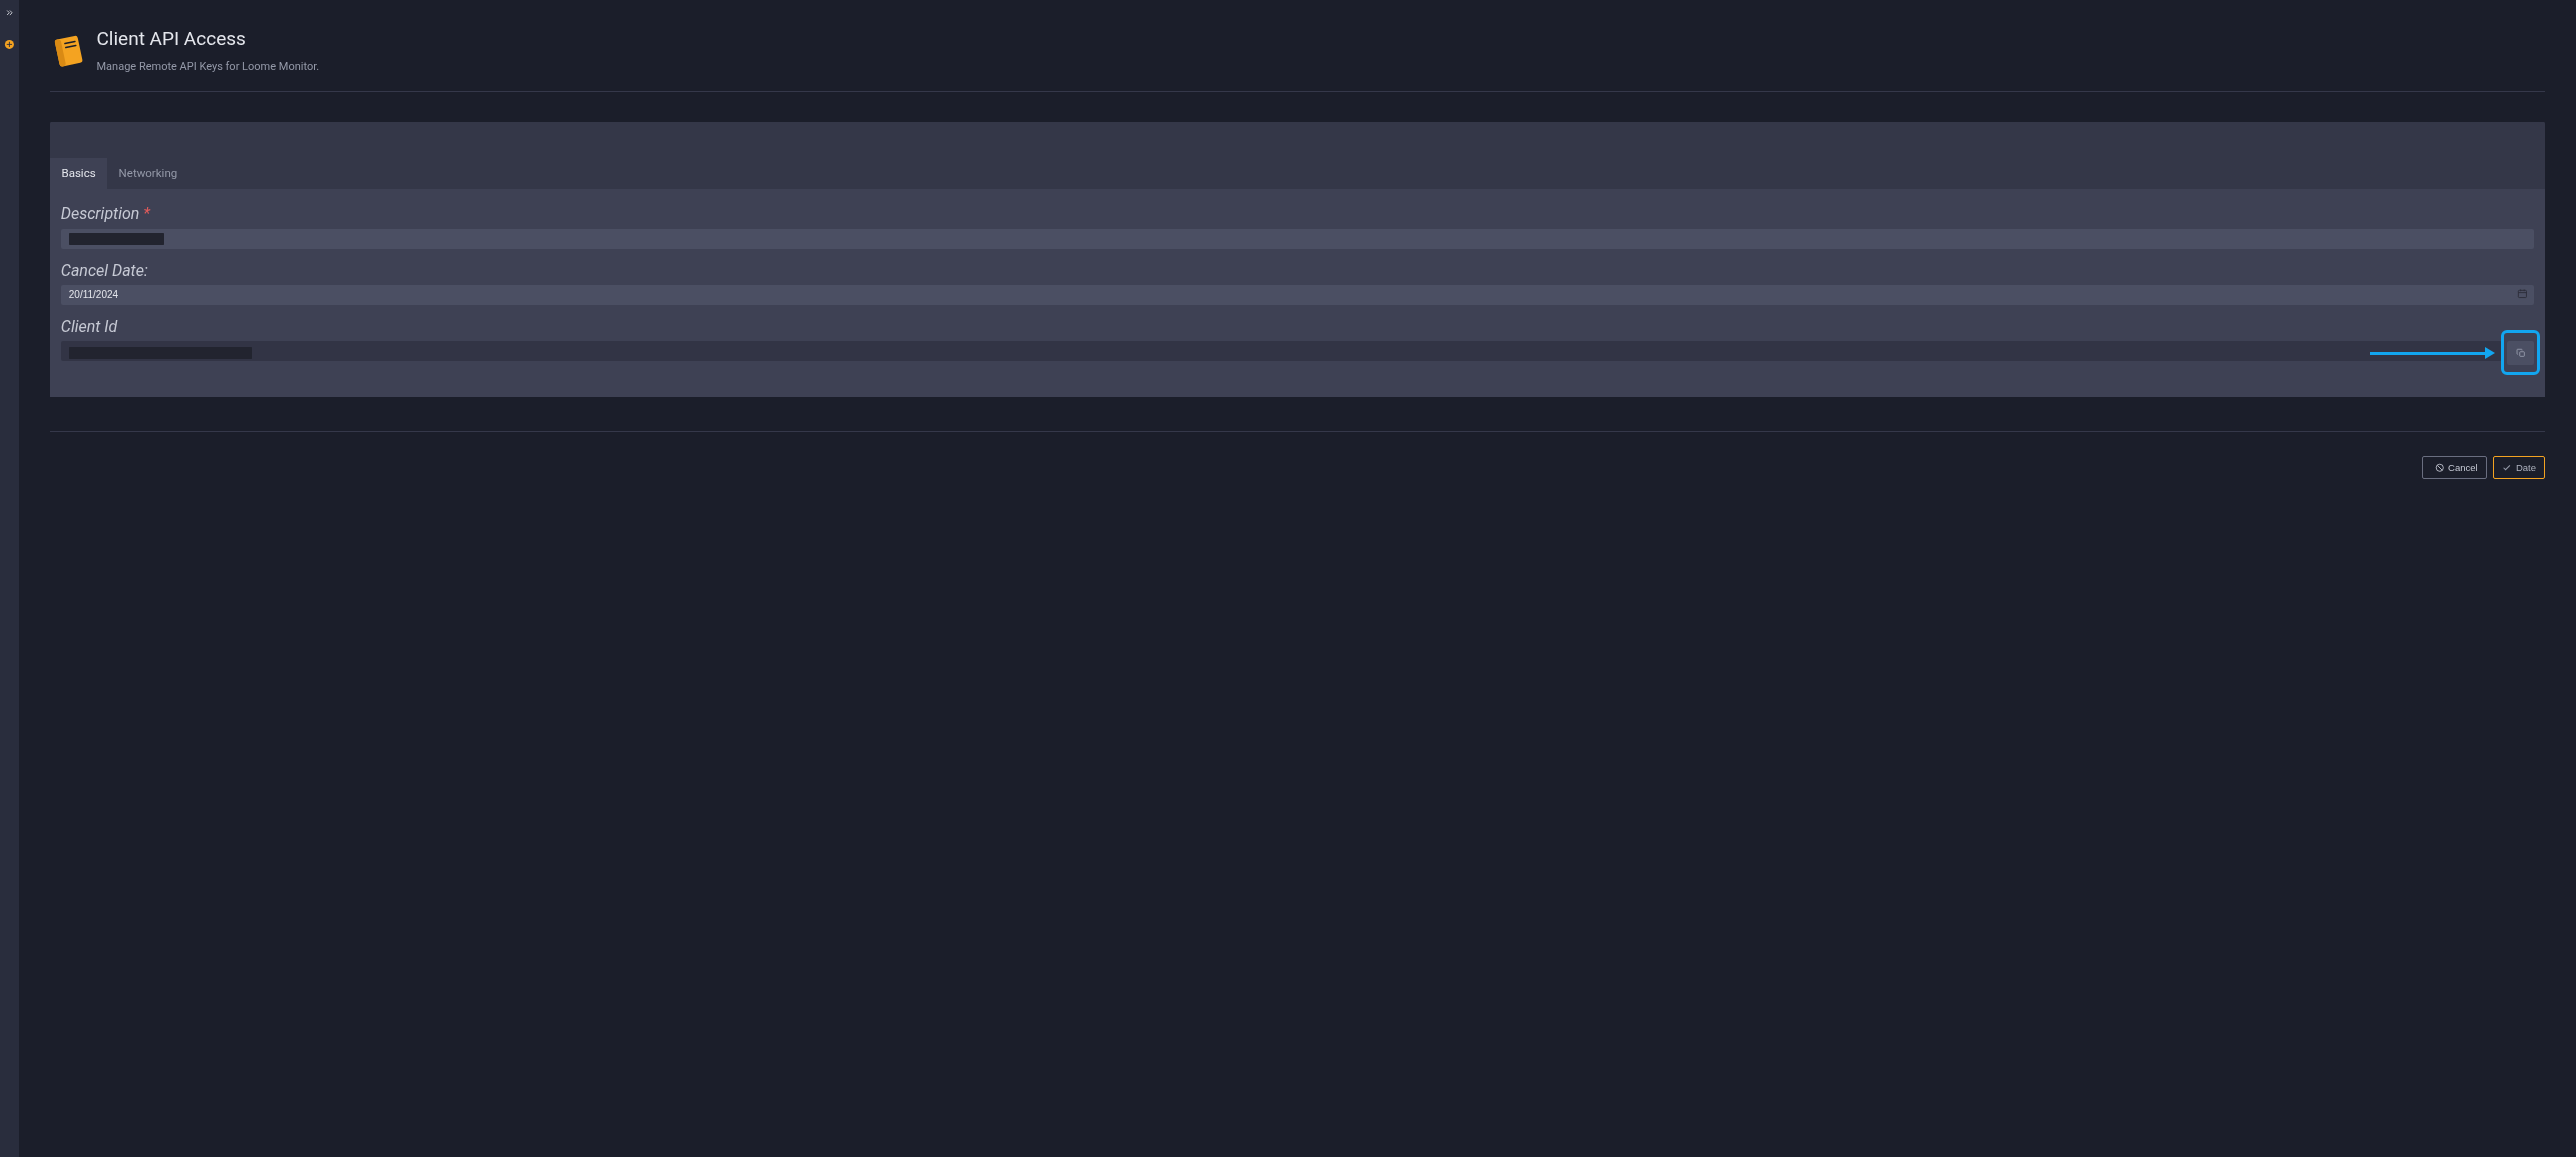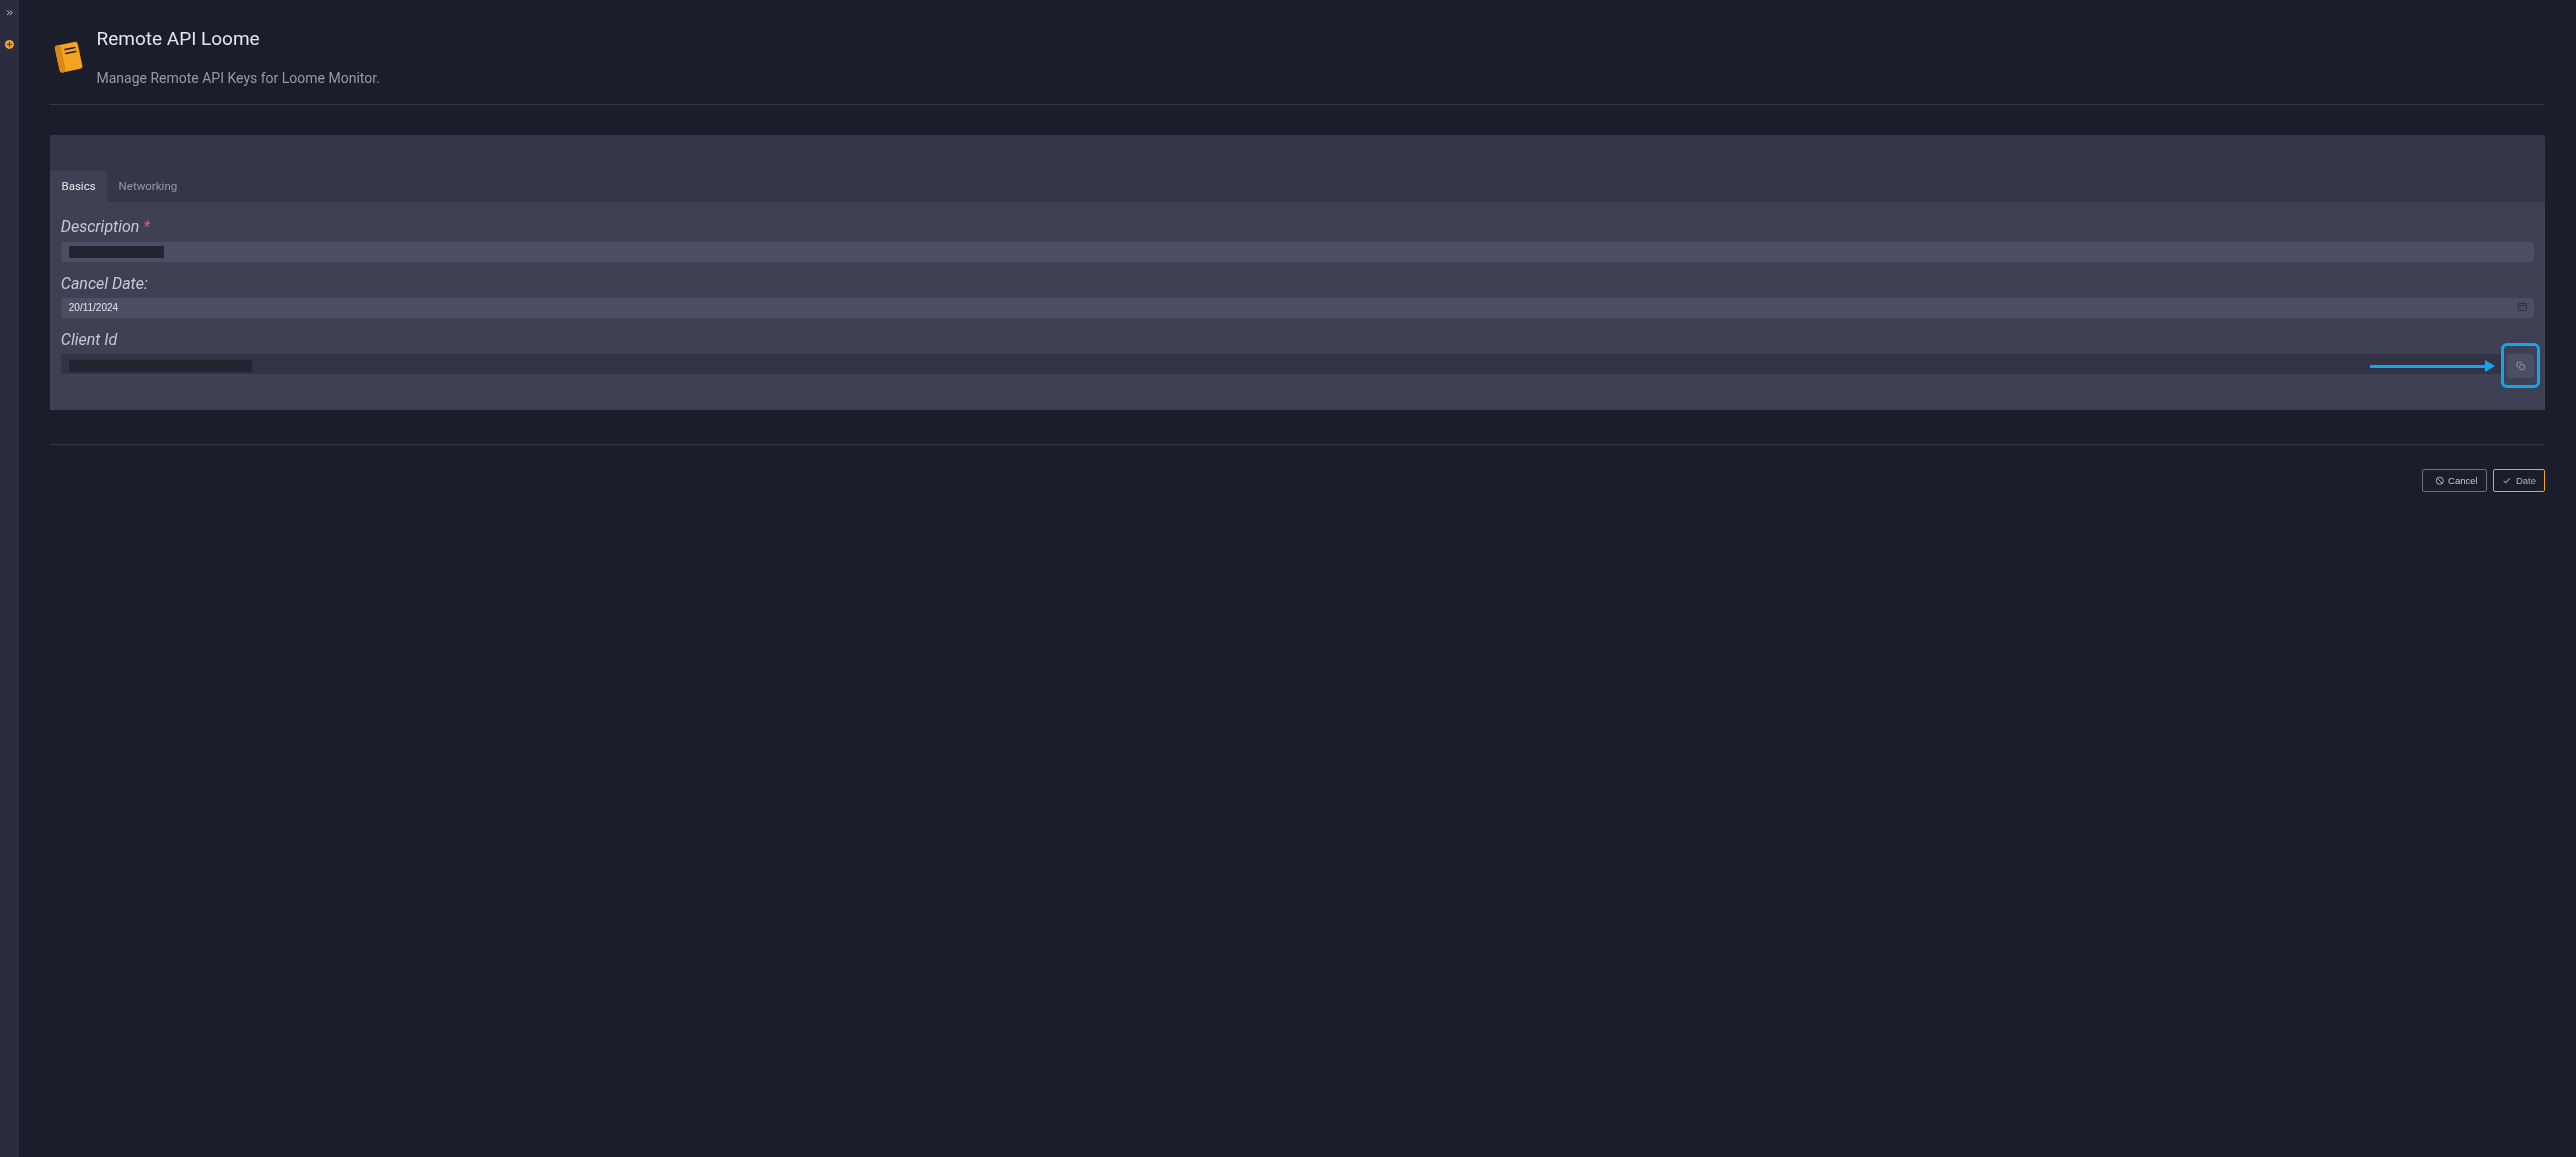--- a/index.html
+++ b/index.html
@@ -48,23 +48,23 @@
       width: 37px;
       height: 37px;
       flex-shrink: 0;
     }
     .header-text h1 {
       font-size: 19px;
       font-weight: 400;
       color: #e4e6ec;
     }
     .header-text p {
-      font-size: 14px;
+      font-size: 11px;
       color: #9499a8;
-      margin-top: 20px;
+      margin-top: 10px;
     }
     .card {
       margin-top: 30px;
       background-color: #343748;
       border-radius: 1.4px;
     }
     .tabs {
       display: flex;
     }
     .tab {
@@ -238,21 +238,21 @@
       <svg width="37" height="37" viewBox="0 0 54 54">
         <g transform="rotate(-12 27 27)">
           <rect x="10" y="8" width="34" height="40" rx="4" fill="#f4a321"></rect>
           <rect x="10" y="8" width="9" height="40" rx="4" fill="#d98a14"></rect>
           <line x1="24" y1="16" x2="39" y2="16" stroke="#1b1e2a" stroke-width="2.2" stroke-linecap="round"></line>
           <line x1="24" y1="22" x2="39" y2="22" stroke="#1b1e2a" stroke-width="2.2" stroke-linecap="round"></line>
         </g>
       </svg>
     </div>
     <div class="header-text">
-      <h1>Remote API Loome</h1>
+      <h1>Client API Access</h1>
       <p>Manage Remote API Keys for Loome Monitor.</p>
     </div>
   </div>
 
   <div class="card">
     <div class="tabs">
       <div class="tab active">Basics</div>
       <div class="tab">Networking</div>
     </div>
 

